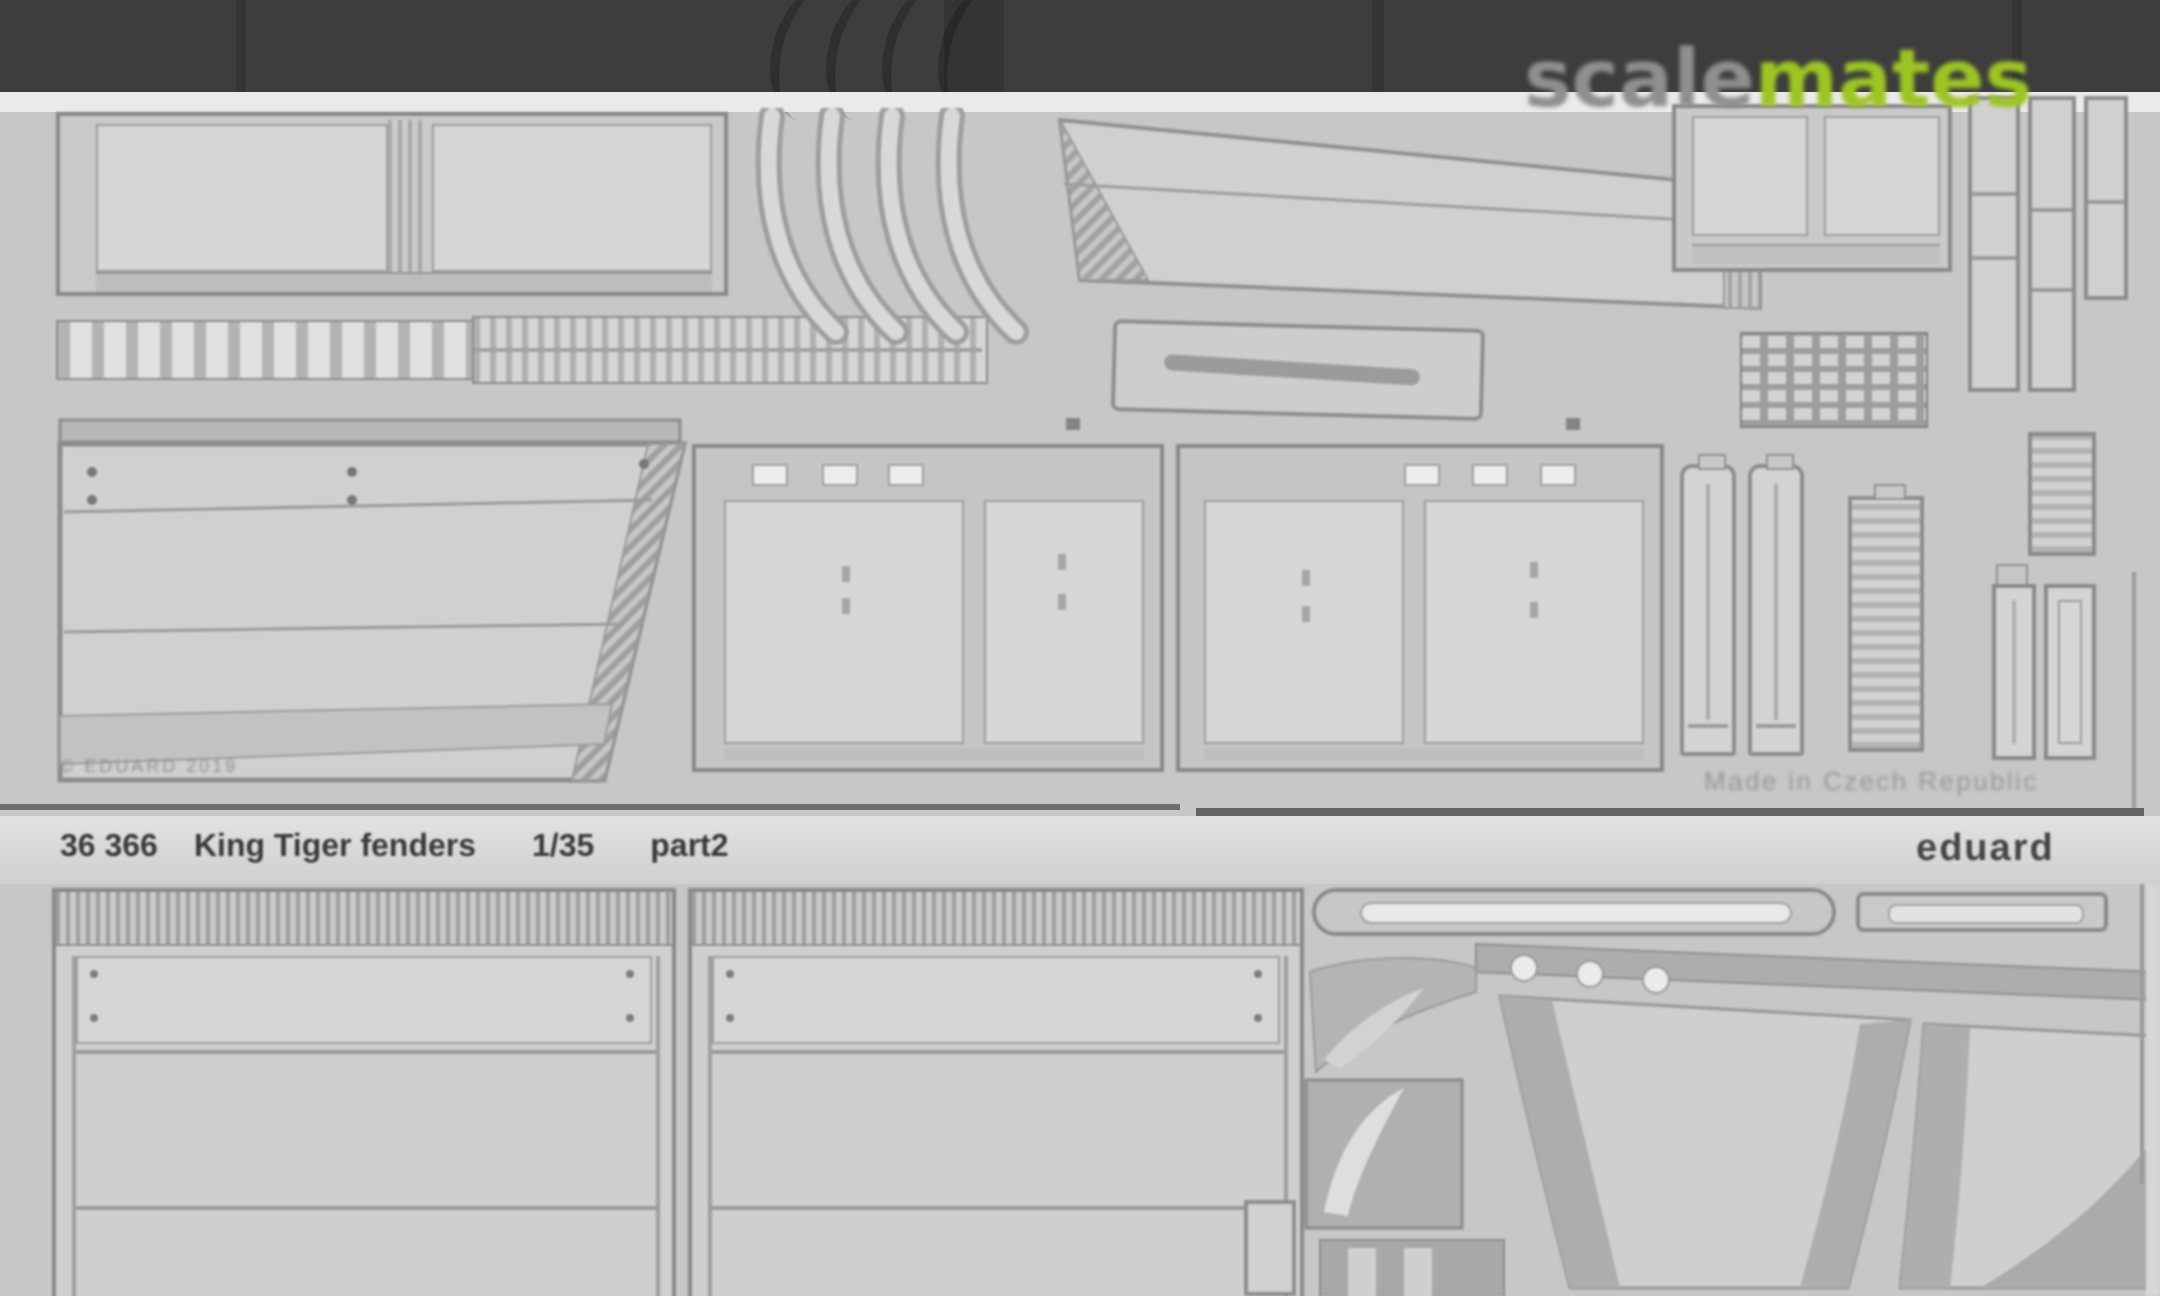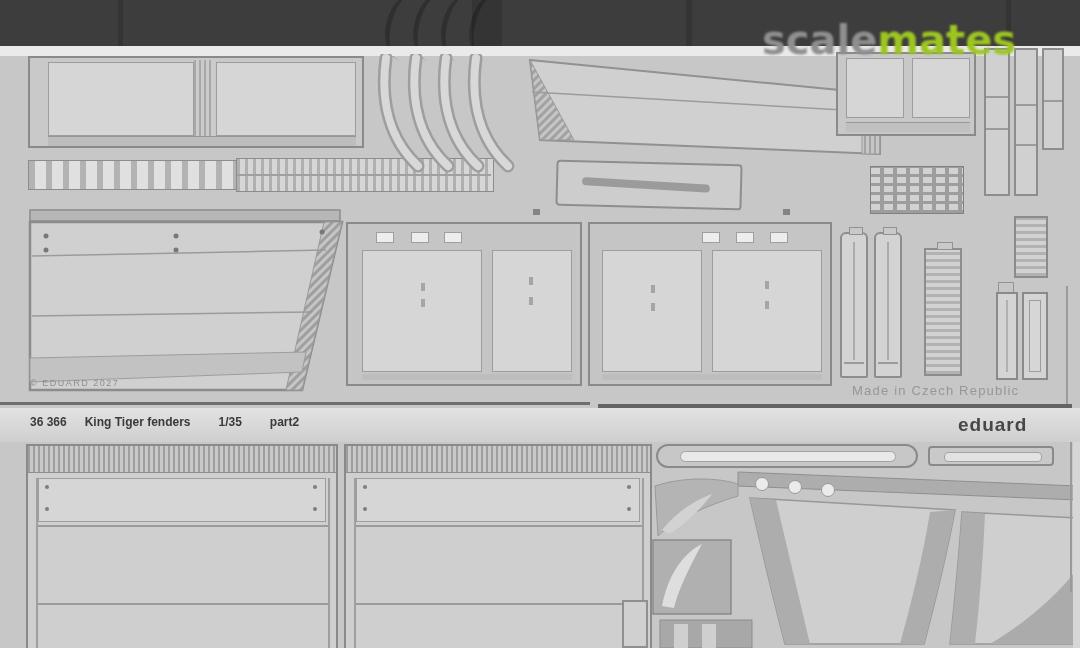--- a/index.html
+++ b/index.html
@@ -29,21 +29,21 @@
   .tick{position:absolute;width:4px;height:8px;background:#a5a5a5;}
   .hline{position:absolute;height:2px;background:#9b9b9b;}
   .vline{position:absolute;width:2px;background:#9f9f9f;}
   .mark{position:absolute;width:7px;height:6px;background:#6d6d6d;opacity:.75;}
   .etchtext{position:absolute;color:#8e8e8e;white-space:nowrap;}
   
   #edge1{left:0;top:402px;width:590px;height:3px;background:#6e6e6e;}
   #edge2{left:598px;top:404px;width:474px;height:4px;background:#646464;}
   #labelstrip{left:0;top:408px;width:1080px;height:34px;
     background:linear-gradient(#e2e2e2,#cfcfcf);}
-  #labelline{position:absolute;left:30px;top:7px;font-size:12px;font-weight:bold;
+  #labelline{position:absolute;left:30px;top:7px;font-size:16px;font-weight:bold;
     color:#3a3a3a;filter:blur(0.45px);white-space:nowrap;}
   #labelline span{margin-right:18px;}
   #labelline .wide{margin-right:28px;}
   #brand{position:absolute;left:958px;top:6px;font-size:19px;font-weight:bold;
     letter-spacing:1px;color:#474747;filter:blur(0.55px);}
 </style>
 </head>
 <body>
 
 <div id="stage">
@@ -206,21 +206,21 @@
     <div class="abs" style="left:998px;top:226px;width:14px;height:12px;background:#c6c6c6;border:1px solid #929292;"></div>
     <div class="abs" style="left:996px;top:236px;width:22px;height:88px;border:2px solid #8a8a8a;background:#d4d4d4;box-sizing:border-box;">
       <div class="vline" style="left:8px;top:6px;height:72px;background:#b0b0b0;"></div>
     </div>
     <div class="abs" style="left:1022px;top:236px;width:26px;height:88px;border:2px solid #8a8a8a;background:#d4d4d4;box-sizing:border-box;">
       <div class="panel" style="left:5px;top:6px;width:12px;height:72px;"></div>
     </div>
 
     <div class="vline" style="left:1066px;top:230px;height:120px;background:#9b9b9b;"></div>
 
-    <div class="etchtext" style="left:30px;top:322px;font-size:9px;letter-spacing:1.5px;filter:blur(.6px);">© EDUARD 2027</div>
+    <div class="etchtext" style="left:30px;top:322px;font-size:9px;letter-spacing:1.5px;filter:blur(.6px);">© EDUARD 2019</div>
     <div class="etchtext" style="left:852px;top:327px;font-size:13px;letter-spacing:1.2px;color:#979797;filter:blur(.7px);">Made in Czech Republic</div>
   </div>
 
   <div id="edge1" class="abs"></div>
   <div id="edge2" class="abs"></div>
 
   <div id="labelstrip" class="abs">
     <div id="labelline">
       <span>36 366</span><span class="wide">King Tiger fenders</span><span class="wide">1/35</span><span>part2</span>
     </div>

